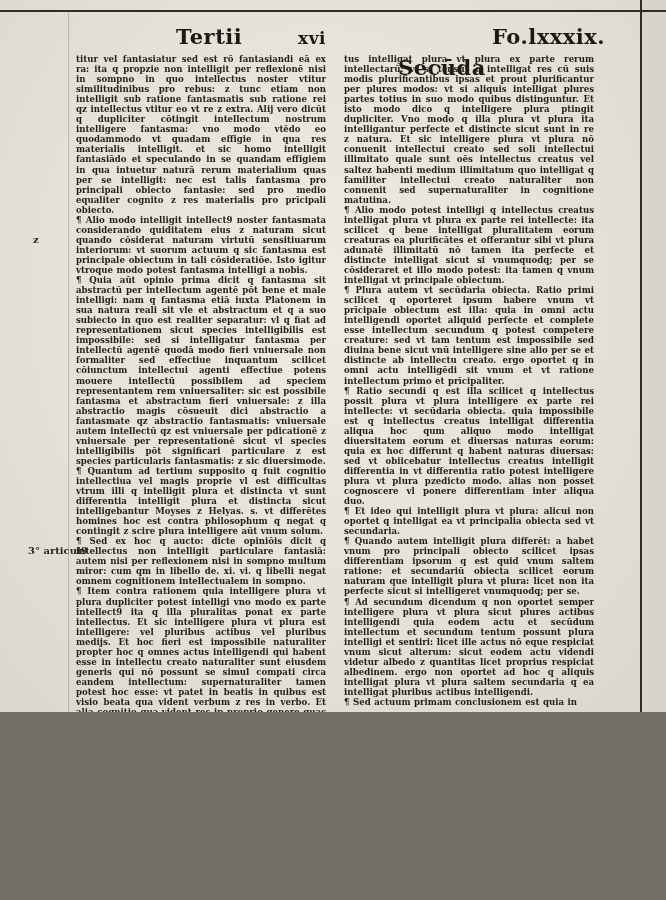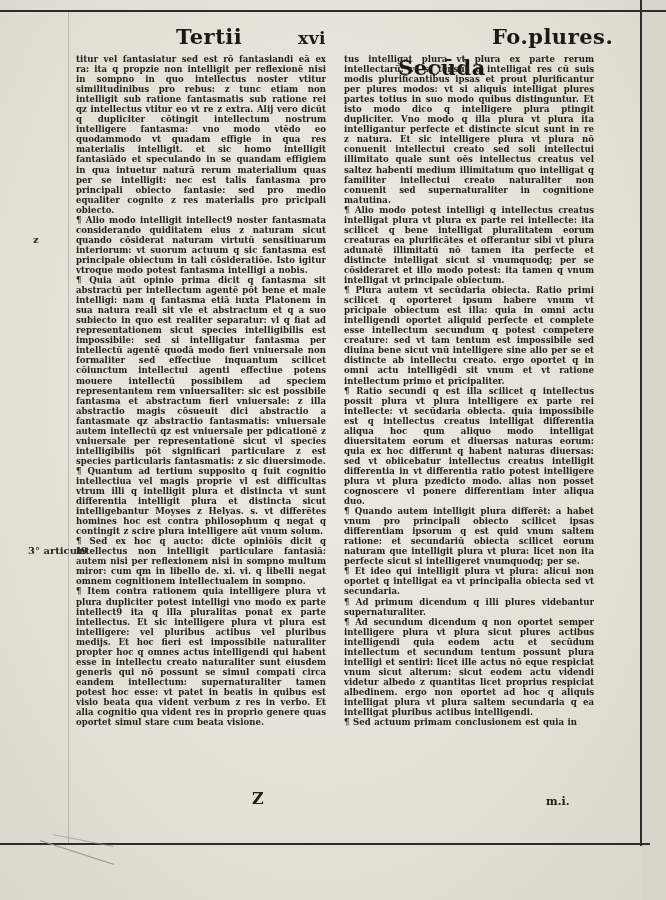--- a/index.html
+++ b/index.html
@@ -1,17 +1,17 @@
 <!DOCTYPE html>
 <html><head>
 <meta charset="utf-8">
 <style>
   html,body{margin:0;padding:0;background:#716f68;}
   .page{
-    position:relative;width:666px;height:900px;overflow:hidden;
+    position:relative;width:666px;height:712px;overflow:hidden;
     background:radial-gradient(ellipse at 48% 42%, #edebe3 0%, #e4e1d7 55%, #d9d6cb 100%);
     font-family:"DejaVu Serif", serif;color:#211e16;
   }
   .edge-right{position:absolute;left:642px;top:0;width:24px;height:900px;background:#d7d4ca;}
   .rule{position:absolute;background:#2e2c27;}
   .rule-top{left:0;top:10px;width:666px;height:2px;}
   .rule-right{left:640px;top:0;width:2px;height:846px;}
   .rule-bottom{left:0;top:843px;width:650px;height:2px;}
   .rule-left{left:68px;top:12px;width:1px;height:831px;opacity:.22;}
   .crease{position:absolute;background:#9a968c;height:1px;}
@@ -46,43 +46,42 @@
   <div class="rule rule-right"></div>
   <div class="rule rule-bottom"></div>
   <div class="rule rule-left"></div>
   <div class="crease crease-1"></div>
   <div class="crease crease-2"></div>
 
   <div>
     <span class="hdr h-left">Tertii</span>
     <span class="hdr h-chap">xvi</span>
     <span class="hdr h-part">Secūda</span>
-    <span class="hdr h-folio">Fo.plures.</span>
+    <span class="hdr h-folio">Fo.lxxxix.</span>
   </div>
 
   <div class="marginal note-1">z</div>
   <div class="marginal note-2">3° articul9</div>
 
   <div class="col col-left">
       <p class="para">titur vel fantasiatur sed est rō fantasiandi eā ex ra: ita q propzie non intelligit per reflexionē nisi in sompno in quo intellectus noster vtitur similitudinibus pro rebus: z tunc etiam non intelligit sub ratione fantasmatis sub ratione rei qz intellectus vtitur eo vt re z extra. Alij vero dicūt q dupliciter cōtingit intellectum nostrum intelligere fantasma: vno modo vtēdo eo quodammodo vt quadam effigie in qua res materialis intelligit. et sic homo intelligit fantasiādo et speculando in se quandam effigiem in qua intuetur naturā rerum materialium quas per se intelligit: nec est talis fantasma pro principali obiecto fantasie: sed pro medio equaliter cognito z res materialis pro prīcipali obiecto.</p>
       <p class="para">¶ Alio modo intelligit intellect9 noster fantasmata considerando quiditatem eius z naturam sicut quando cōsiderat naturam virtutū sensitiuarum interiorum: vt suorum actuum q sic fantasma est principale obiectum in tali cōsideratiōe. Isto igitur vtroque modo potest fantasma intelligi a nobis.</p>
       <p class="para">¶ Quia aūt opinio prima dicit q fantasma sit abstractū per intellectum agentē pōt bene et male intelligi: nam q fantasma etiā iuxta Platonem in sua natura reali sit vle et abstractum et q a suo subiecto in quo est realiter separatur: vl q fiat ad representationem sicut species intelligibilis est impossibile: sed si intelligatur fantasma per intellectū agentē quodā modo fieri vniuersale non formaliter sed effectiue inquantum scilicet cōiunctum intellectui agenti effectiue potens mouere intellectū possibilem ad speciem representantem rem vniuersaliter: sic est possibile fantasma et abstractum fieri vniuersale: z illa abstractio magis cōsueuit dici abstractio a fantasmate qz abstractio fantasmatis: vniuersale autem intellectū qz est vniuersale per pdicationē z vniuersale per representationē sicut vl species intelligibilis pōt significari particulare z est species particularis fantasmatis: z sic diuersimode.</p>
       <p class="para">¶ Quantum ad tertium supposito q fuit cognitio intellectiua vel magis proprie vl est difficultas vtrum illi q intelligit plura et distincta vt sunt differentia intelligit plura et distincta sicut intelligebantur Moyses z Helyas. s. vt differētes homines hoc est contra philosophum q negat q contingit z scire plura intelligere aūt vnum solum.</p>
       <p class="para">¶ Sed ex hoc q aucto: dicte opiniōis dicit q intellectus non intelligit particulare fantasiā: autem nisi per reflexionem nisi in sompno multum miror: cum qm in libello de. xi. vi. q libelli negat omnem cognitionem intellectualem in sompno.</p>
       <p class="para">¶ Item contra rationem quia intelligere plura vt plura dupliciter potest intelligi vno modo ex parte intellect9 ita q illa pluralitas ponat ex parte intellectus. Et sic intelligere plura vt plura est intelligere: vel pluribus actibus vel pluribus medijs. Et hoc fieri est impossibile naturaliter propter hoc q omnes actus intelligendi qui habent esse in intellectu creato naturaliter sunt eiusdem generis qui nō possunt se simul compati circa eandem intellectum: supernaturaliter tamen potest hoc esse: vt patet in beatis in quibus est visio beata qua vident verbum z res in verbo. Et alia cognitio qua vident res in proprio genere quas oportet simul stare cum beata visione.</p>
     </div>
 
   <div class="col col-right">
       <p class="para">tus intelligat plura vt plura ex parte rerum intellectarū: vt si tensus q intelligat res cū suis modis plurificantibus ipsas et prout plurificantur per plures modos: vt si aliquis intelligat plures partes totius in suo modo quibus distinguntur. Et isto modo dico q intelligere plura ptingit dupliciter. Vno modo q illa plura vt plura ita intelligantur perfecte et distincte sicut sunt in re z natura. Et sic intelligere plura vt plura nō conuenit intellectui creato sed soli intellectui illimitato quale sunt oēs intellectus creatus vel saltez habenti medium illimitatum quo intelligat q familiter intellectui creato naturaliter non conuenit sed supernaturaliter in cognitione matutina.</p>
       <p class="para">¶ Alio modo potest intelligi q intellectus creatus intelligat plura vt plura ex parte rei intellecte: ita scilicet q bene intelligat pluralitatem eorum creaturas ea plurificātes et offerantur sibi vt plura adunatē illimitatū nō tamen ita perfecte et distincte intelligat sicut si vnumquodq; per se cōsideraret et illo modo potest: ita tamen q vnum intelligat vt principale obiectum.</p>
       <p class="para">¶ Plura autem vt secūdaria obiecta. Ratio primi scilicet q oporteret ipsum habere vnum vt prīcipale obiectum est illa: quia in omni actu intelligendi oportet aliquid perfecte et complete esse intellectum secundum q potest competere creature: sed vt tam tentum est impossibile sed diuina bene sicut vnū intelligere sine alio per se et distincte ab intellectu creato. ergo oportet q in omni actu intelligēdi sit vnum et vt ratione intellectum primo et prīcipaliter.</p>
       <p class="para">¶ Ratio secundi q est illa scilicet q intellectus possit plura vt plura intelligere ex parte rei intellecte: vt secūdaria obiecta. quia impossibile est q intellectus creatus intelligat differentia aliqua hoc qum aliquo modo intelligat diuersitatem eorum et diuersas naturas eorum: quia ex hoc differunt q habent naturas diuersas: sed vt obiicebatur intellectus creatus intelligit differentia in vt differentia ratio potest intelligere plura vt plura pzedicto modo. alias non posset cognoscere vl ponere differentiam inter aliqua duo.</p>
+      <p class="para">¶ Et ideo qui intelligit plura vt plura: alicui non oportet q intelligat ea vt principalia obiecta sed vt secundaria.</p>
       <p class="para">¶ Quando autem intelligit plura differēt: a habet vnum pro principali obiecto scilicet ipsas differentiam ipsorum q est quid vnum saltem ratione: et secundariū obiecta scilicet eorum naturam que intelligit plura vt plura: licet non ita perfecte sicut si intelligeret vnumquodq; per se.</p>
-      <p class="para">¶ Et ideo qui intelligit plura vt plura: alicui non oportet q intelligat ea vt principalia obiecta sed vt secundaria.</p>
-      <p class="para">¶ Ad primum dicendum q illi plures videbantur supernaturaliter.</p>
       <p class="para">¶ Ad secundum dicendum q non oportet semper intelligere plura vt plura sicut plures actibus intelligendi quia eodem actu et secūdum intellectum et secundum tentum possunt plura intelligi et sentiri: licet ille actus nō eque respiciat vnum sicut alterum: sicut eodem actu videndi videtur albedo z quantitas licet proprius respiciat albedinem. ergo non oportet ad hoc q aliquis intelligat plura vt plura saltem secundaria q ea intelligat pluribus actibus intelligendi.</p>
       <p class="para">¶ Sed actuum primam conclusionem est quia in</p>
     </div>
 
   <div class="signature">Z</div>
   <div class="register">m.i.</div>
 
 </div>
 
 </body></html>

